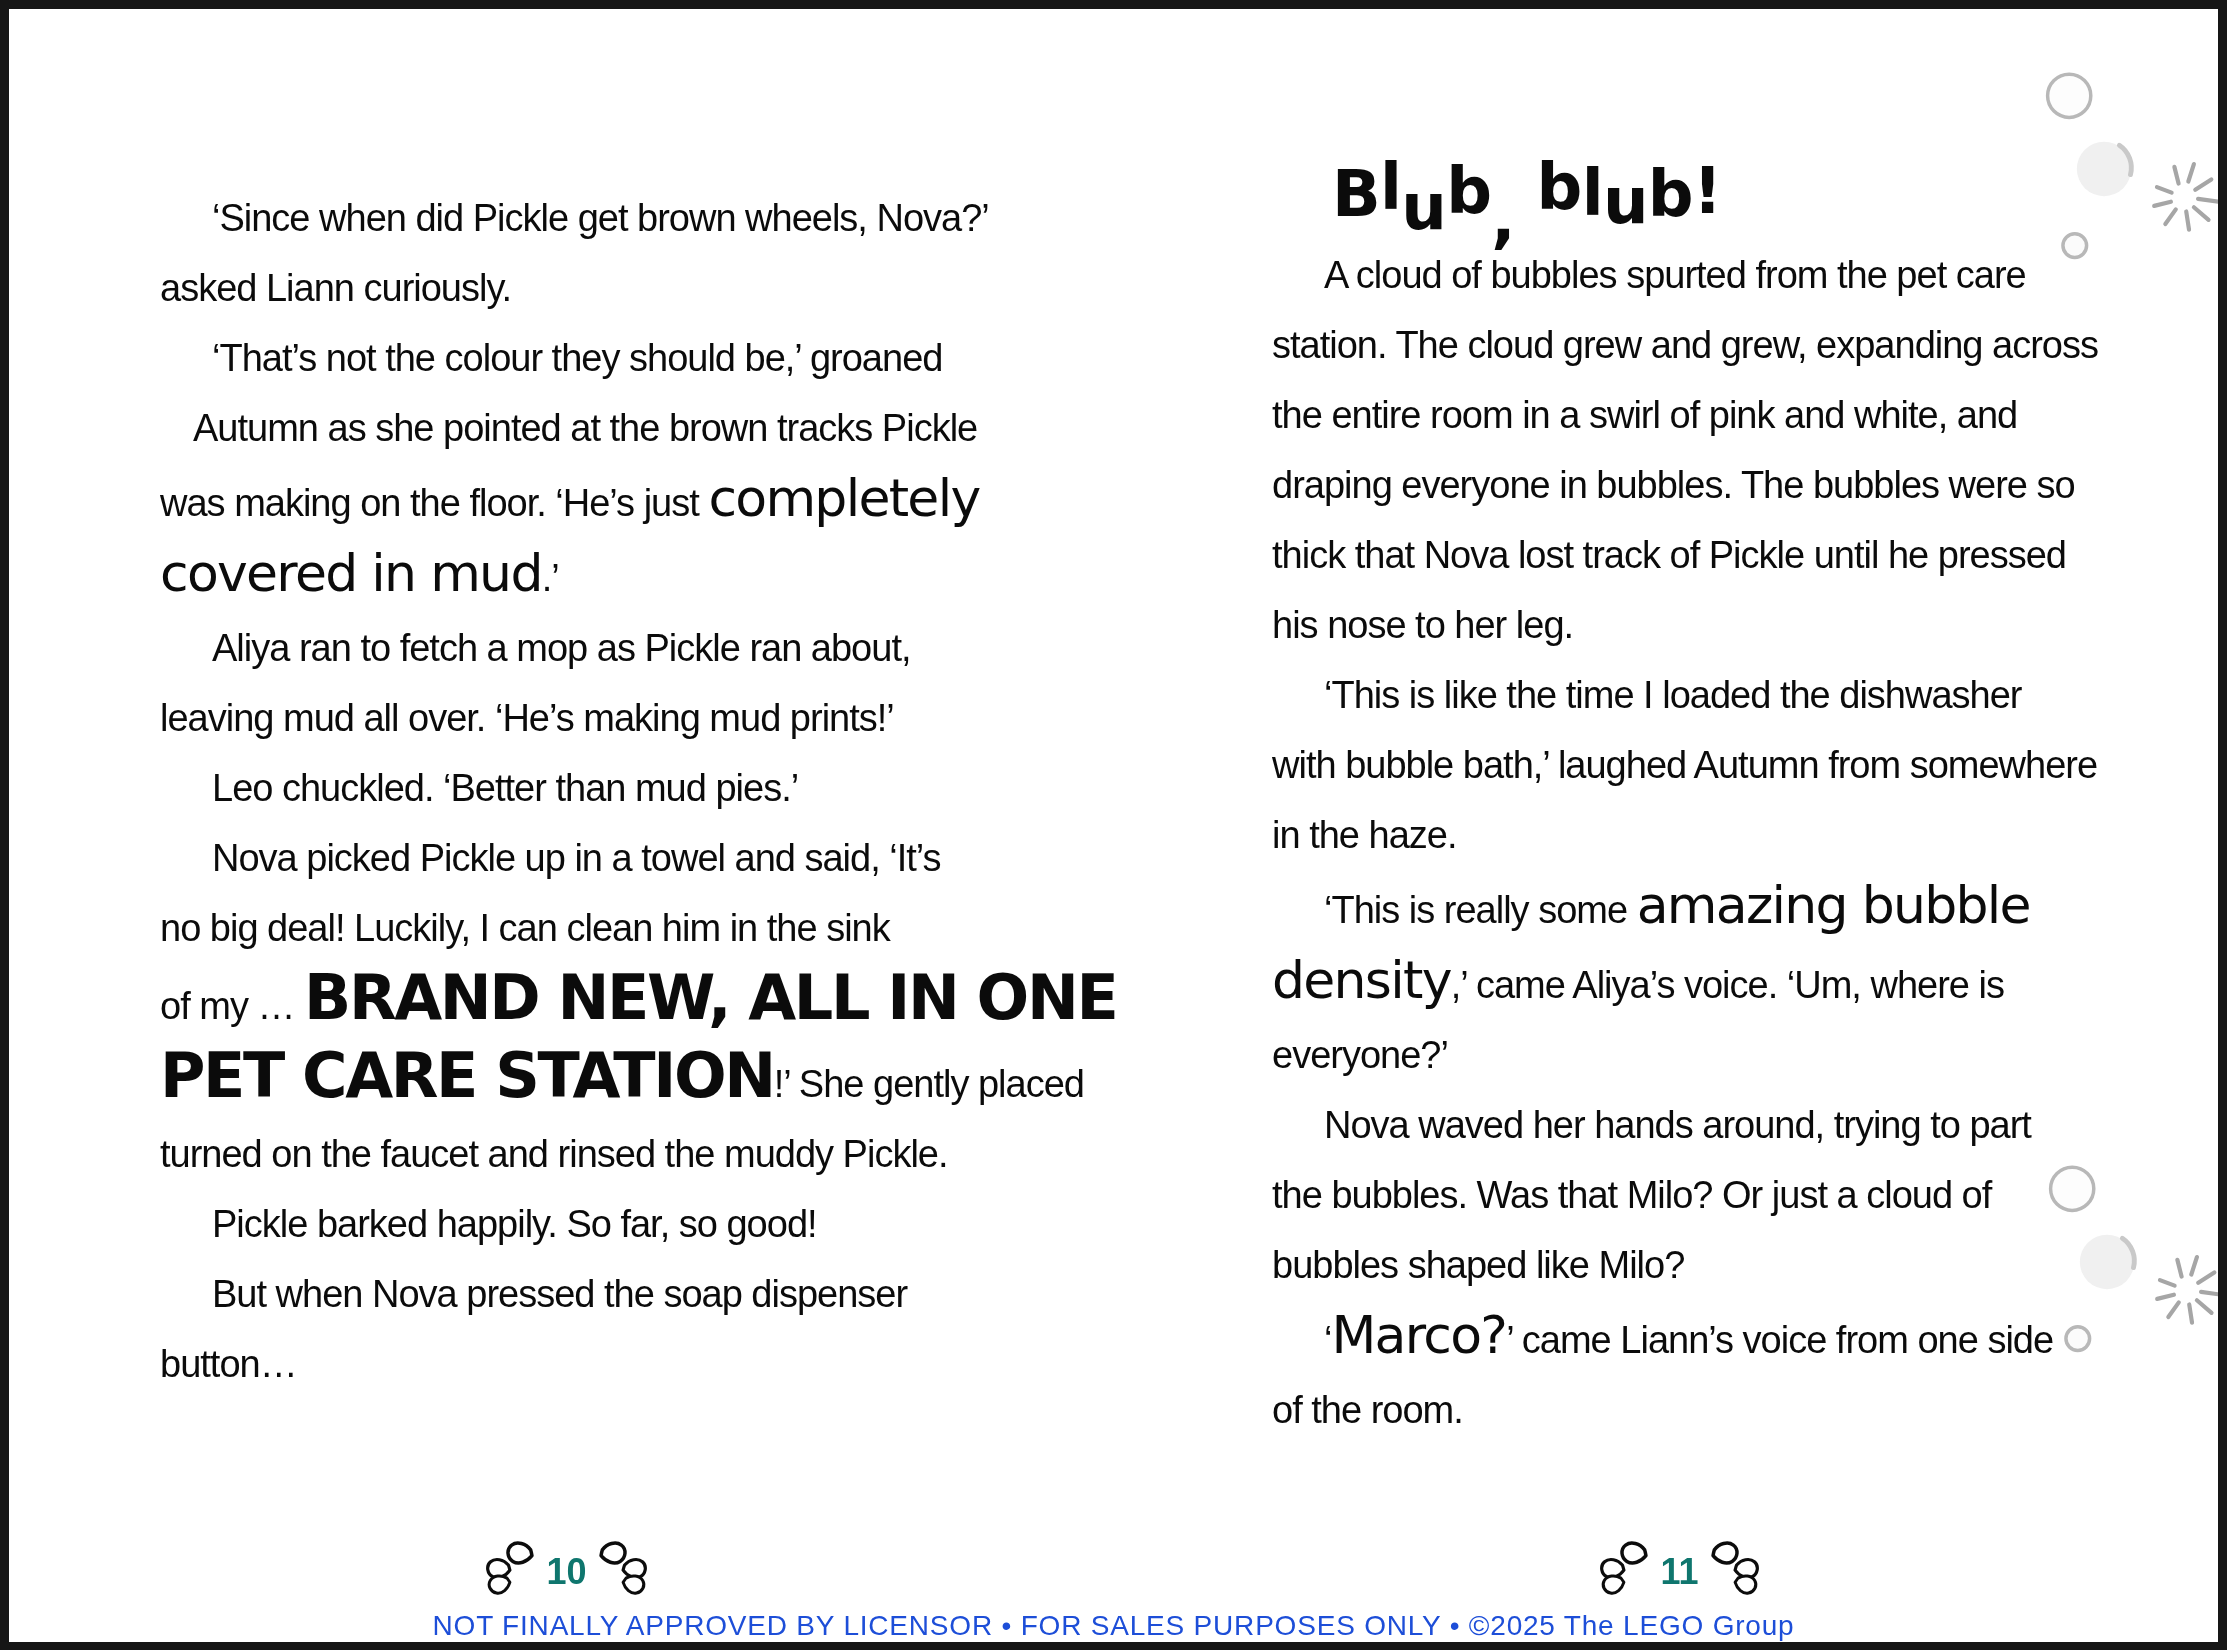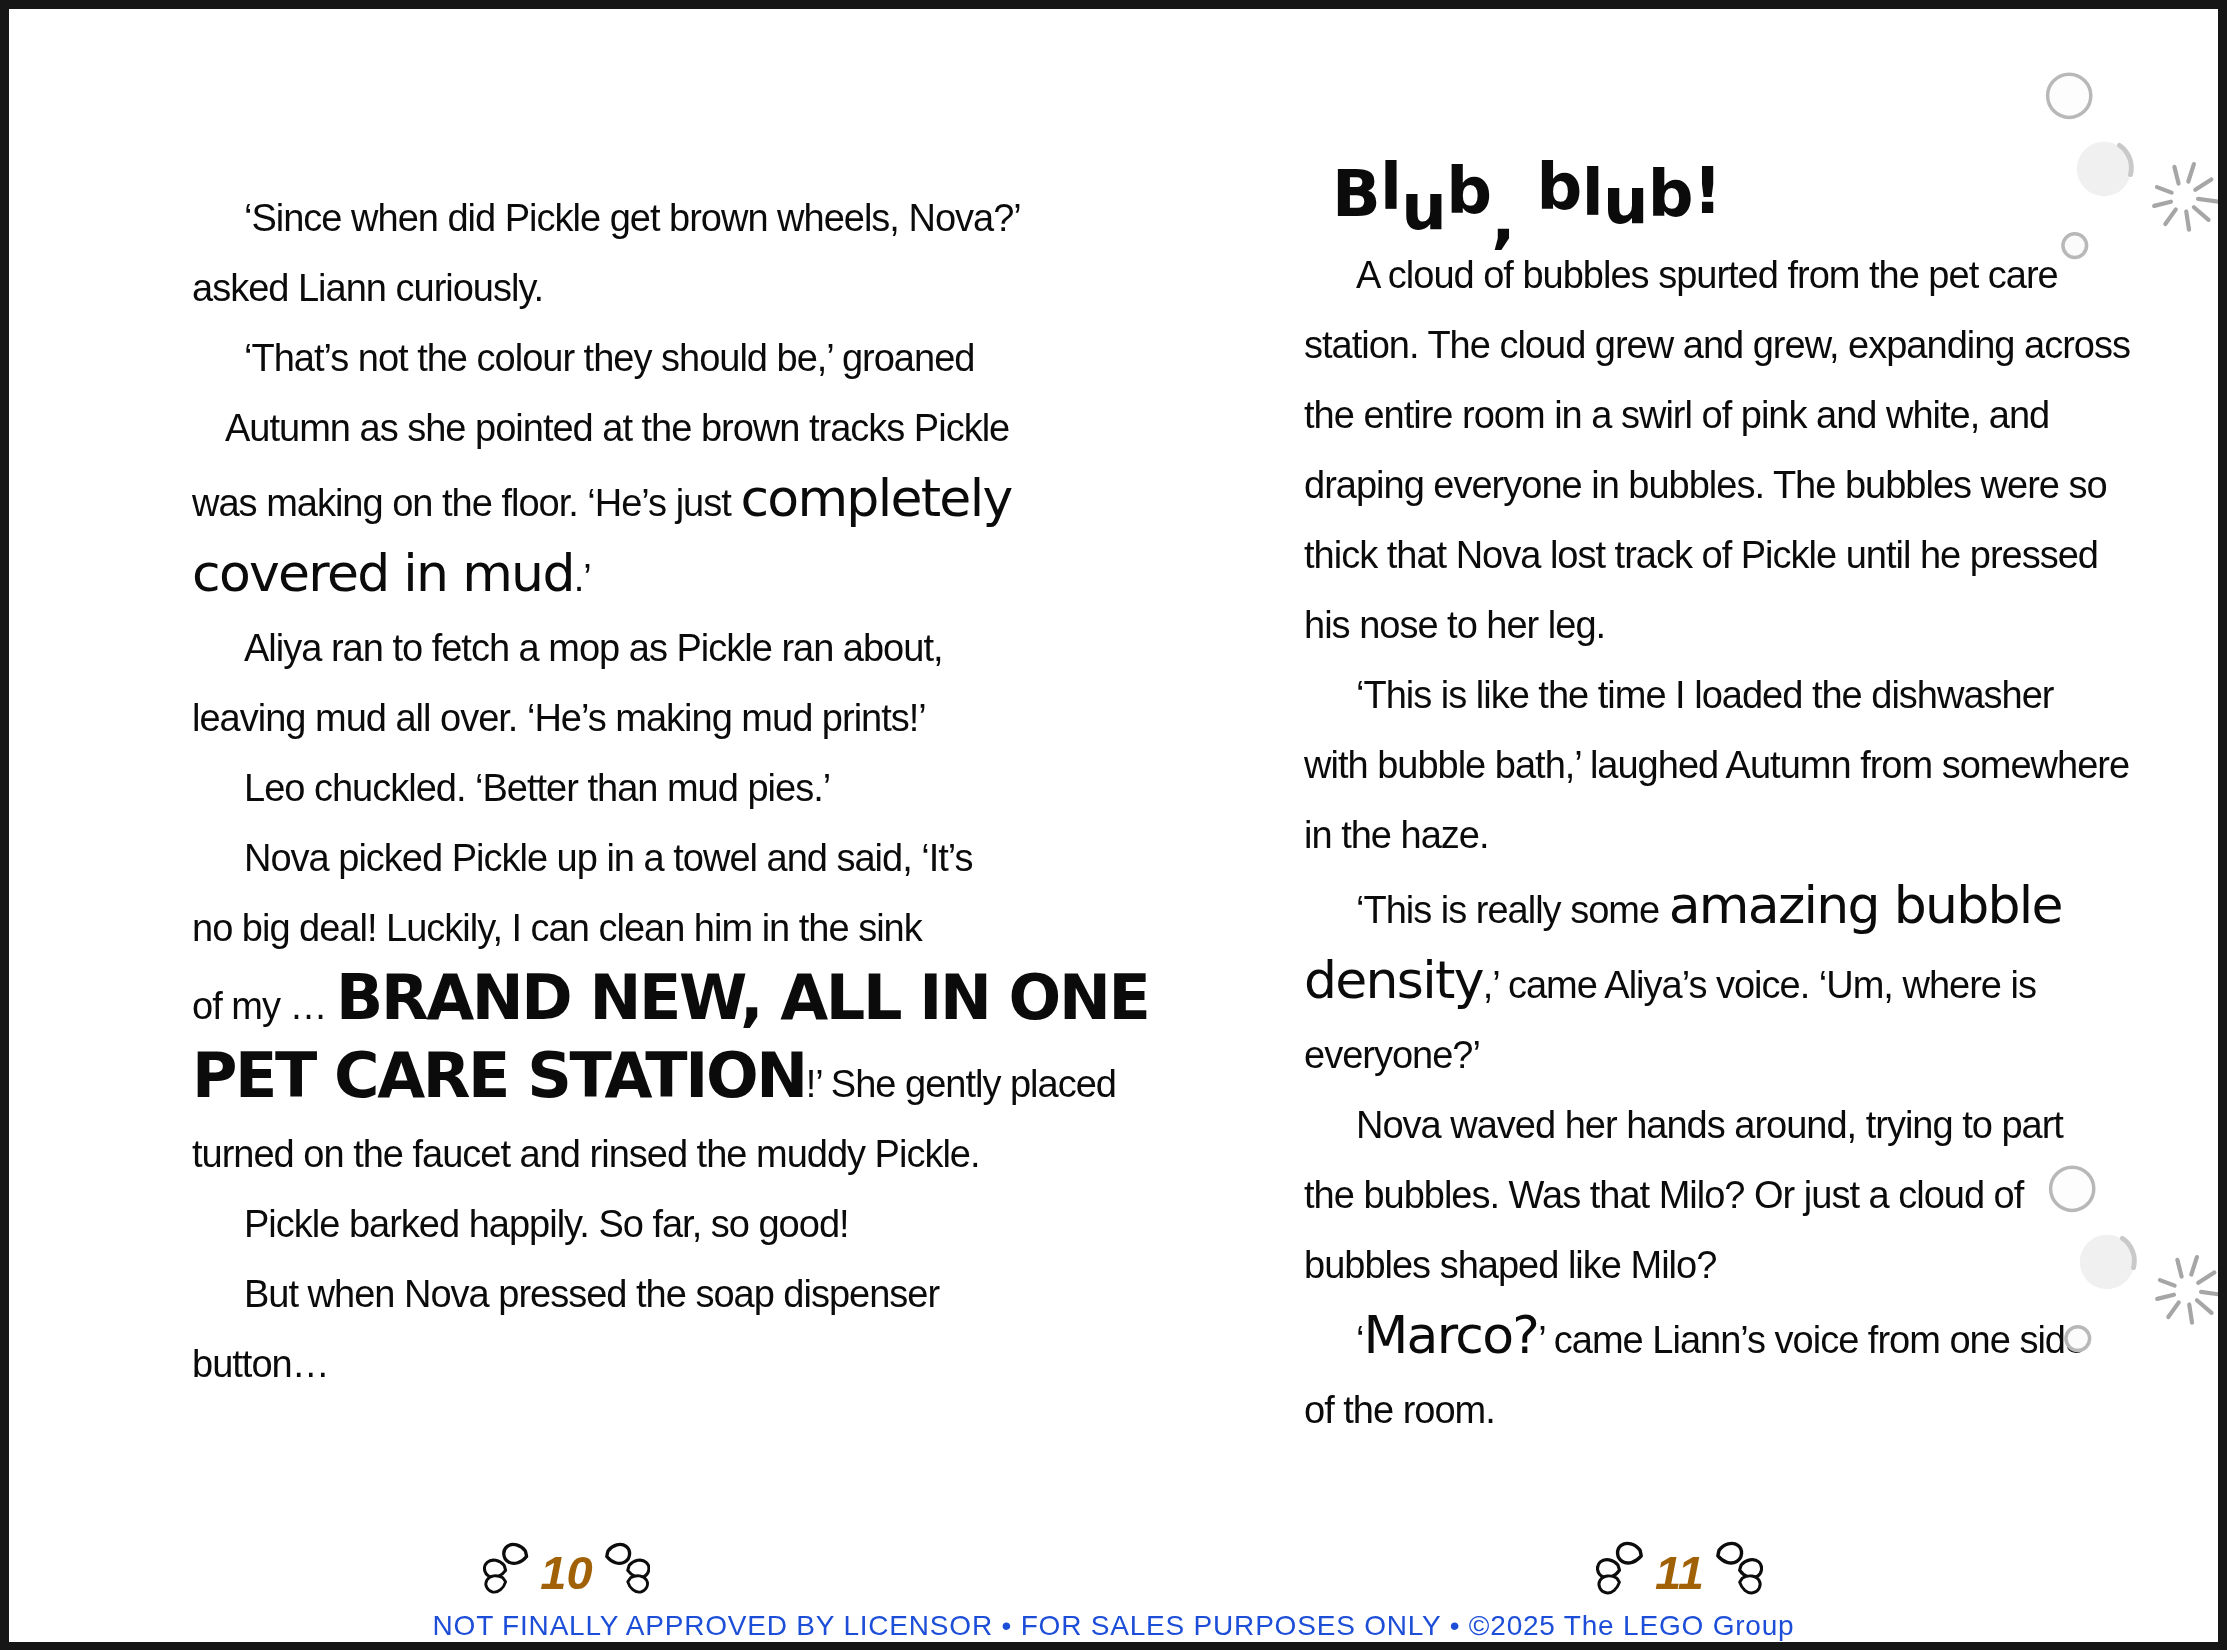--- a/index.html
+++ b/index.html
@@ -13,21 +13,20 @@
     font-family:"Liberation Sans",sans-serif;
     color:#0b0b0b;
   }
   .column{
     position:absolute;
     width:885px;
     font-size:38px;
     letter-spacing:-1px;
     line-height:70px;
     white-space:nowrap;
-    margin-left:32px;
   }
   .col-left{left:151px;top:174px;}
   .col-right{left:1263px;top:231px;}
   .line{white-space:nowrap;}
   .seg-body{font-family:"Liberation Sans",sans-serif;}
   .seg-display{
     font-family:"DejaVu Sans",sans-serif;
     font-weight:400;
     font-size:52px;
     letter-spacing:-1.7px;
@@ -54,21 +53,21 @@
   .cluster-mid{left:2020px;top:1131px;}
   .pagenum-block{
     position:absolute;top:1528px;
     width:167px;height:70px;
     display:flex;align-items:center;justify-content:center;gap:11px;
   }
   .pagenum-left{left:474px;}
   .pagenum-right{left:1587px;}
   .pagenum{
     font-family:"Liberation Sans",sans-serif;
-    font-weight:700;font-size:47px;color:#a16207;font-style:italic;
+    font-weight:700;font-size:36px;color:#0f766e;
   }
   .splash{width:49px;height:64px;}
   .footer{
     position:absolute;left:0;top:1601px;width:100%;
     text-align:center;
     font-family:"Liberation Sans",sans-serif;
     font-size:28px;letter-spacing:0.8px;color:#1d4ed8;
     white-space:nowrap;
   }
 </style>

